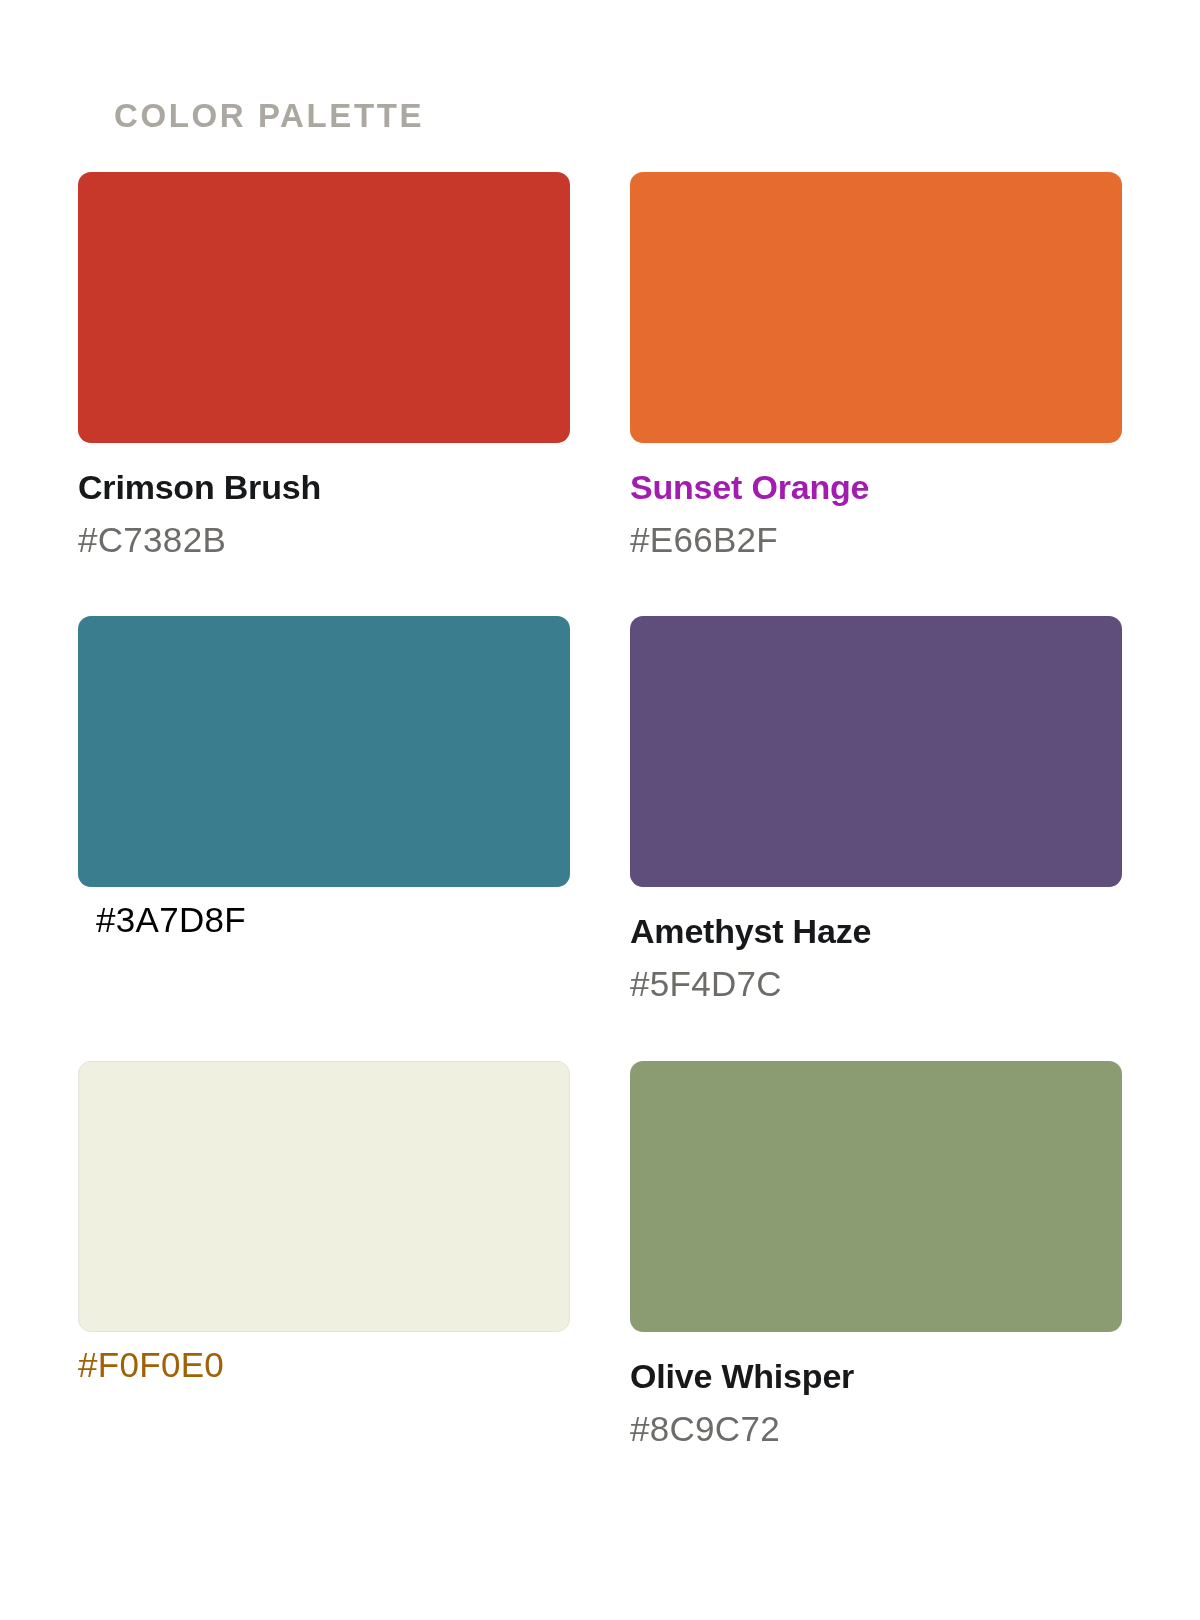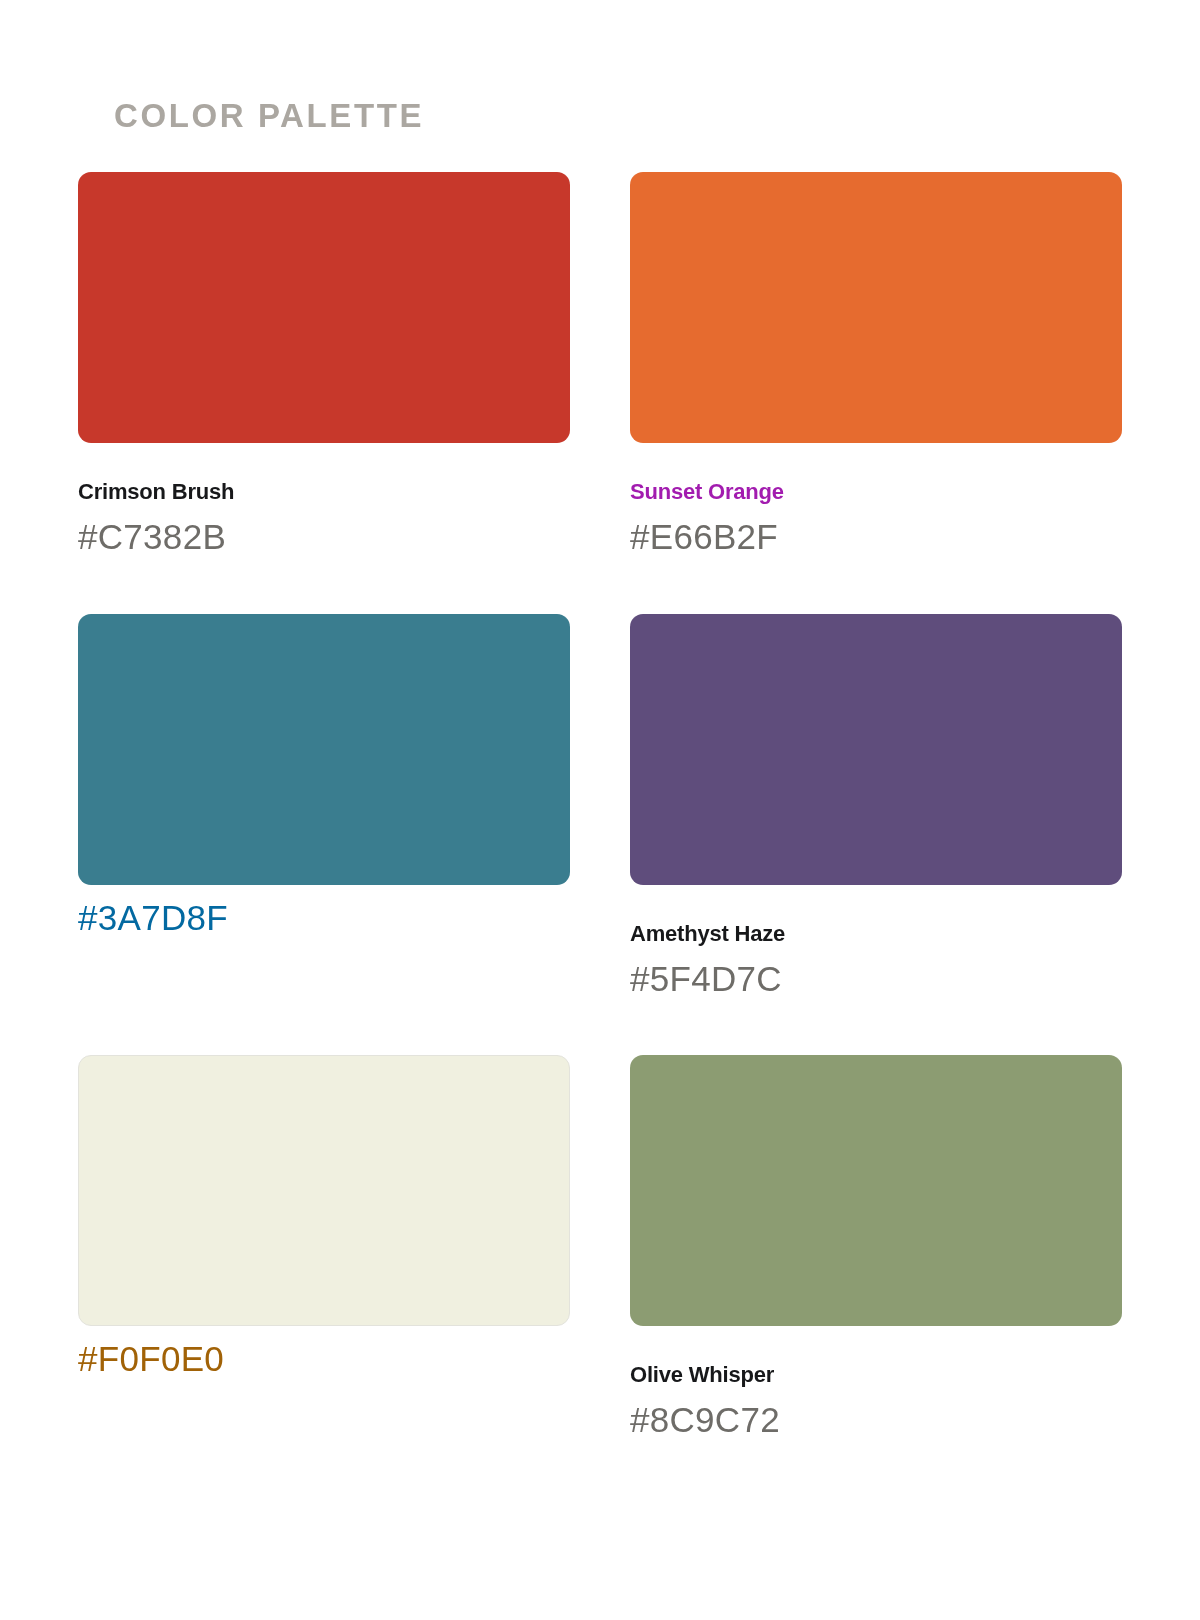--- a/index.html
+++ b/index.html
@@ -60,22 +60,22 @@
     border-radius: 13px;
     box-sizing: border-box;
     display: block;
   }
 
   .color-chip.is-light {
     border: 1px solid #e3e3dc;
   }
 
   .color-name {
-    margin-top: 36px;
-    font-size: 22px;
+    margin-top: 25px;
+    font-size: 34px;
     font-weight: 700;
     color: #17181a;
     letter-spacing: -0.2px;
     line-height: 1.15;
     white-space: nowrap;
   }
 
   .color-hex {
     margin-top: 13px;
     font-size: 35px;
@@ -102,21 +102,21 @@
     </div>
 
     <div class="color-card">
       <div class="color-chip" style="background-color: rgb(230, 107, 47);"></div>
       <div class="color-name" style="color: #a21caf;">Sunset Orange</div>
       <div class="color-hex" style="color: rgb(110, 108, 104);">#E66B2F</div>
     </div>
 
     <div class="color-card">
       <div class="color-chip" style="background-color: rgb(58, 125, 143);"></div>
-      <div class="color-hex" style="color: #0369a1;">#3A7D8F</div>
+      <div class="color-hex" style="color: #000000; margin-left: 18px;">#3A7D8F</div>
     </div>
 
     <div class="color-card">
       <div class="color-chip" style="background-color: rgb(95, 77, 124);"></div>
       <div class="color-name" style="color: rgb(23, 24, 26);">Amethyst Haze</div>
       <div class="color-hex" style="color: rgb(110, 108, 104);">#5F4D7C</div>
     </div>
 
     <div class="color-card">
       <div class="color-chip is-light" style="background-color: rgb(240, 240, 224);"></div>

